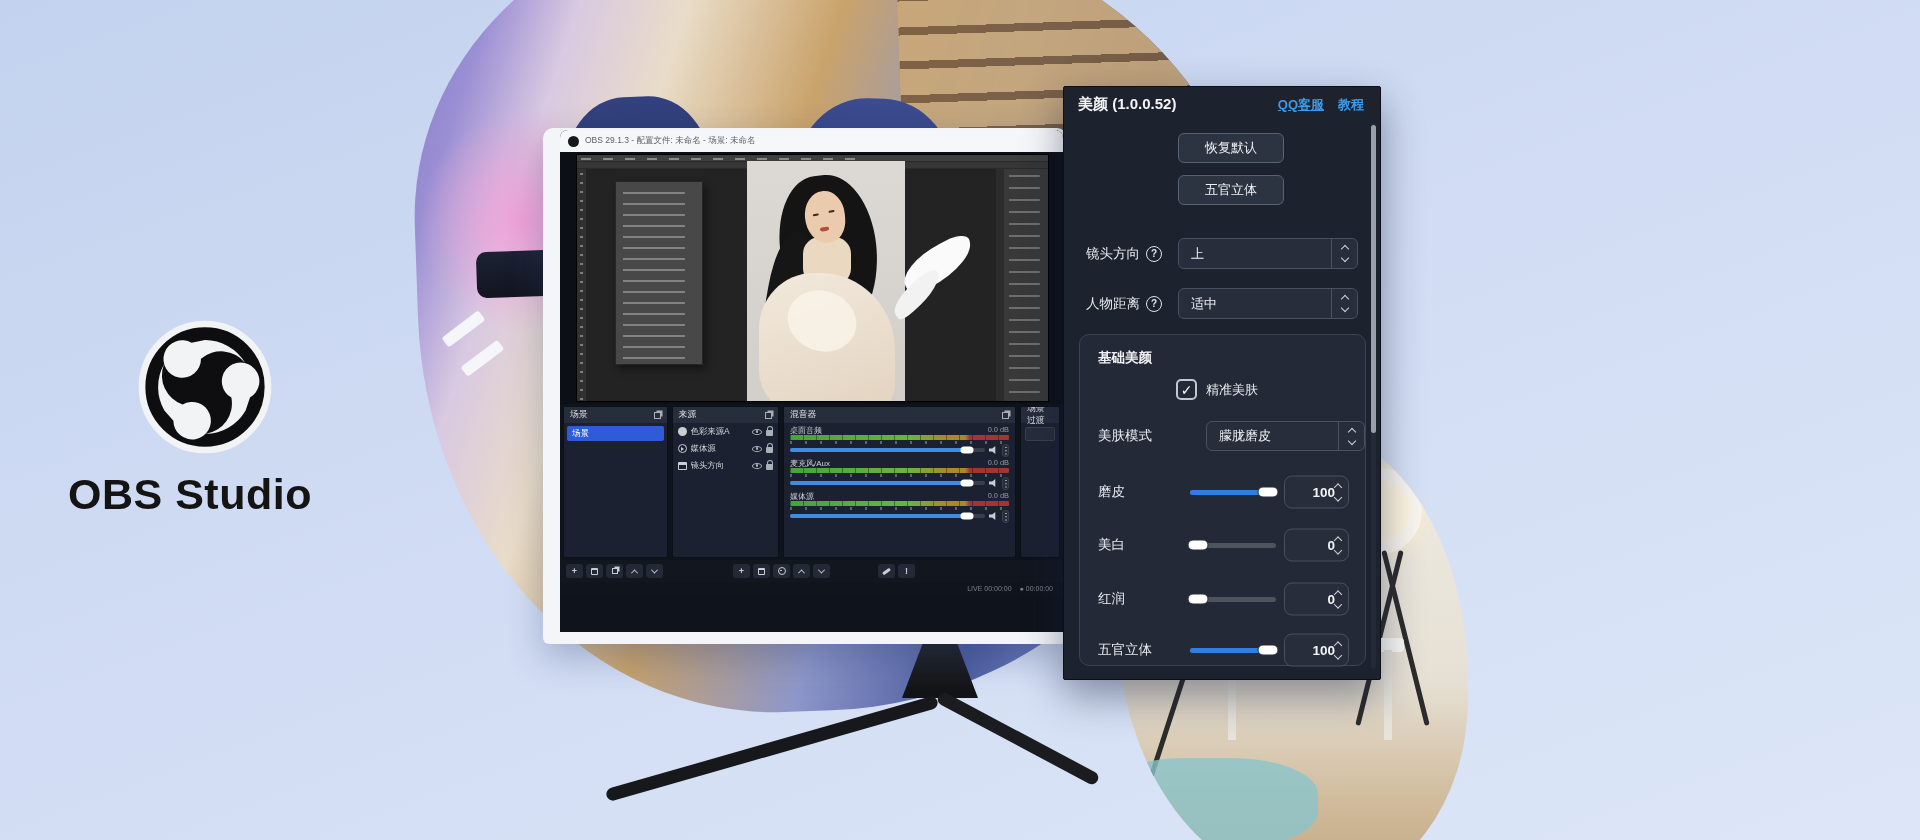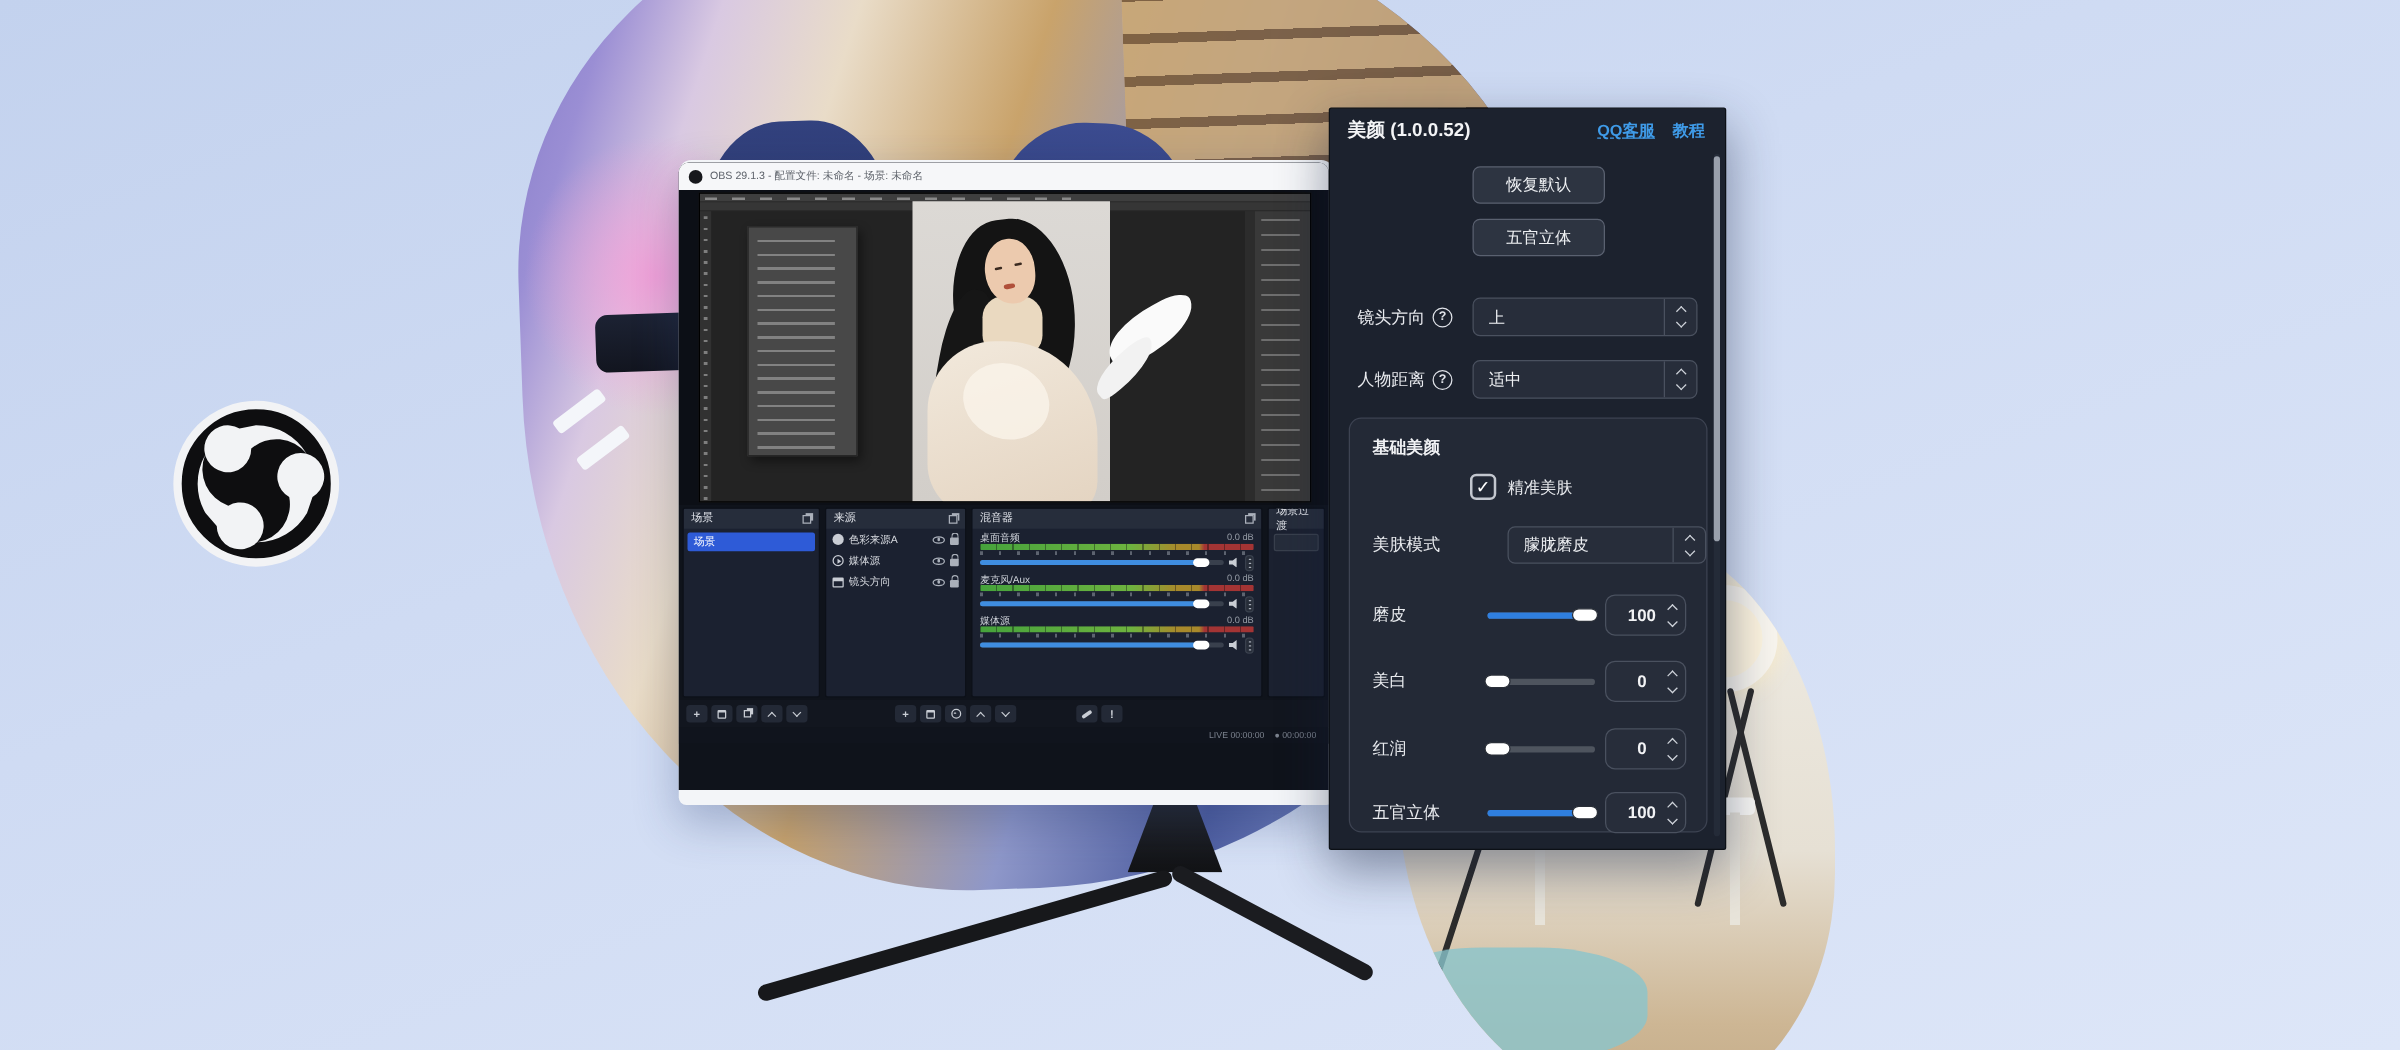--- a/index.html
+++ b/index.html
@@ -40,21 +40,21 @@
   .q-leg1{left:110px;} .q-leg2{left:266px;}
   .q-laptop{left:150px;top:186px;width:52px;height:26px;background:#2f3338;border-radius:3px;transform:skewX(-8deg);}
   .q-mat{left:-20px;top:330px;width:220px;height:90px;background:#8ac4cc;border-radius:40%;opacity:.8;}
 
   
   .brand-logo{left:138px;top:320px;width:134px;height:134px;}
   .brand-text{left:40px;top:470px;width:300px;text-align:center;font-size:43px;font-weight:bold;color:#141414;letter-spacing:0.5px;}
 
   
   .monitor{left:543px;top:128px;width:524px;height:516px;background:#f3f5f8;border-radius:10px 10px 6px 6px;
-    box-shadow:0 14px 36px rgba(40,60,110,.30);padding:2px 4px 12px 0;}
+    box-shadow:0 14px 36px rgba(40,60,110,.30);padding:2px 4px 12px 17px;}
   .stand-neck{left:902px;top:642px;width:76px;height:56px;background:linear-gradient(180deg,#202226,#121316);
     clip-path:polygon(28% 0,72% 0,100% 100%,0 100%);}
   .stand-leg1{left:600px;top:742px;width:344px;height:13px;background:#17181b;border-radius:8px;transform:rotate(-16deg);}
   .stand-leg2{left:928px;top:732px;width:180px;height:13px;background:#1b1c20;border-radius:8px;transform:rotate(28deg);}
 
   
   .obs{position:relative;width:100%;height:502px;background:#0f131b;border-radius:8px 8px 0 0;overflow:hidden;
     font-size:9px;color:#c9cdd4;}
   .obs-titlebar{display:flex;align-items:center;gap:6px;height:22px;background:#f6f7f9;padding:0 8px;color:#5c6169;font-size:8.5px;}
   .obs-appdot{width:11px;height:11px;border-radius:50%;background:#17181c;}
@@ -163,21 +163,21 @@
   .checkbox.checked .tick{display:block;}
   .g-checklabel{font-size:13px;color:#e8eaee;}
   .g-mode-label{position:absolute;left:18px;top:86px;height:30px;display:flex;align-items:center;font-size:13.5px;}
   .slider-label{position:absolute;left:18px;font-size:13.5px;color:#e8eaee;transform:translateY(-50%);}
   .bslider{position:absolute;left:110px;width:86px;height:12px;transform:translateY(-50%);}
   .bslider .track{position:absolute;left:0;right:0;top:4px;height:4.5px;background:#4e545e;border-radius:3px;}
   .bslider .fill{position:absolute;left:0;top:0;height:100%;background:#2f7fe0;border-radius:3px;}
   .bslider .knob{position:absolute;top:50%;width:21px;height:11px;background:#fff;border:1px solid #2a2f38;border-radius:6px;transform:translate(-50%,-50%);}
   .valbox{position:absolute;left:204px;width:65px;height:33px;background:#272d3a;border:1px solid #4a515f;border-radius:8px;
     display:flex;align-items:center;padding:0 7px;transform:translateY(-50%);}
-  .valbox .num{flex:1;text-align:center;font-size:13.5px;font-weight:bold;color:#f2f3f5;}
+  .valbox .num{flex:1;text-align:right;font-size:13.5px;font-weight:bold;color:#f2f3f5;}
   .valbox .stack{display:flex;flex-direction:column;gap:4px;align-items:center;}
 </style>
 </head>
 <body>
 
 <div class="stage">
 
   <div class="abs blob-main">
     <div class="patch p-shelf"></div>
     <div class="patch p-glow"></div>
@@ -202,20 +202,21 @@
   </div>
 
   <svg class="abs brand-logo" viewBox="0 0 100 100">
     <circle cx="50" cy="50" r="47" fill="#0e0e10" stroke="#f2f3f5" stroke-width="5"></circle>
     <g fill="#f2f3f5">
       <path d="M50 15 a35 35 0 0 1 30 17 a23 23 0 0 0 -33 -3 a14 14 0 1 1 -7 -12 z"></path>
       <path d="M50 15 a35 35 0 0 1 30 17 a23 23 0 0 0 -33 -3 a14 14 0 1 1 -7 -12 z" transform="rotate(120 50 50)"></path>
       <path d="M50 15 a35 35 0 0 1 30 17 a23 23 0 0 0 -33 -3 a14 14 0 1 1 -7 -12 z" transform="rotate(240 50 50)"></path>
     </g>
   </svg>
+  <div class="abs brand-text">OBS Studio</div>
 
   <div class="abs stand-neck"></div>
   <div class="abs stand-leg1"></div>
   <div class="abs stand-leg2"></div>
 
   <div class="abs monitor">
     <div class="obs">
 
       <div class="obs-titlebar">
         <span class="obs-appdot"></span>

